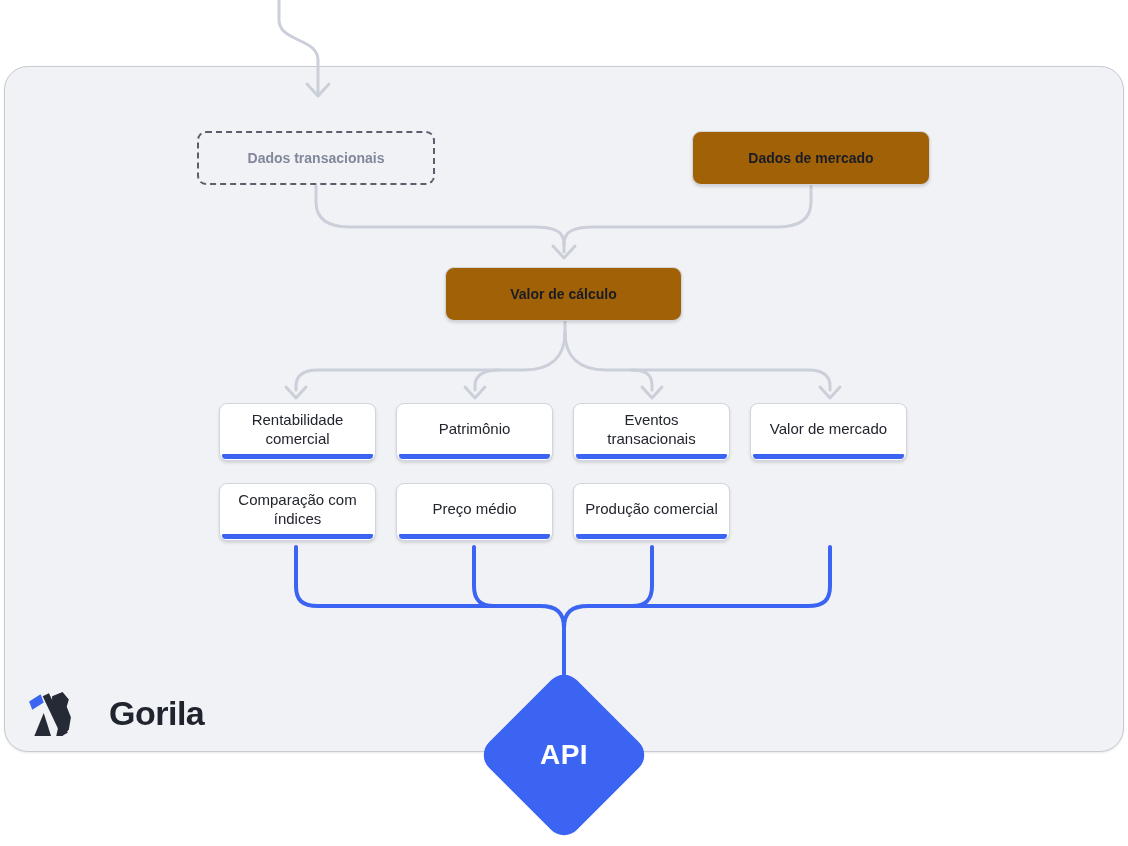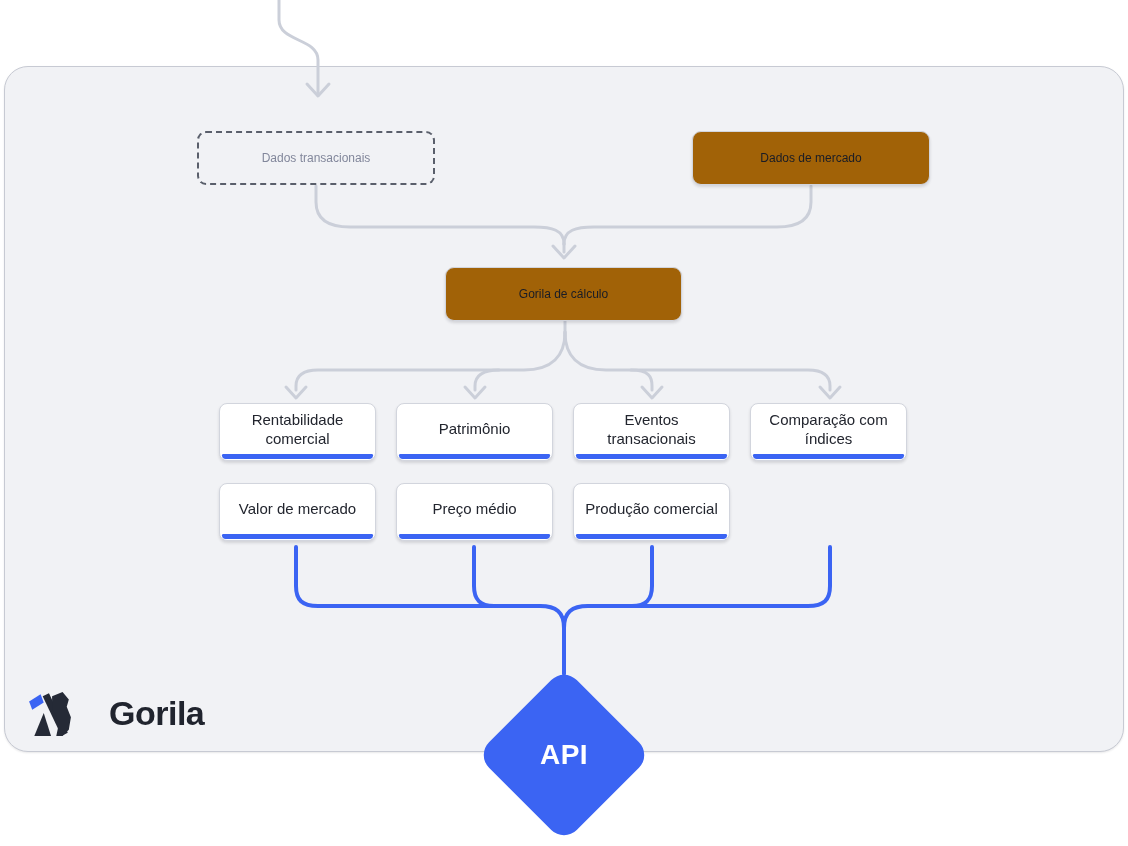--- a/index.html
+++ b/index.html
@@ -7,21 +7,21 @@
   #stage{position:relative;width:1128px;height:846px;background:#ffffff;overflow:hidden;}
 
   .card{position:absolute;left:4px;top:66px;width:1118px;height:684px;
         background:#F1F2F5;border:1.5px solid #C7CAD3;border-radius:24px;
         box-shadow:0 1px 2px rgba(30,33,44,.10);}
 
   svg.wires{position:absolute;left:0;top:0;width:1128px;height:846px;pointer-events:none;}
 
   .node{position:absolute;display:flex;align-items:center;justify-content:center;
         text-align:center;border-radius:9px;box-sizing:border-box;}
-  .src{width:238px;height:54px;font-size:12px;font-weight:400;color:#191C26;}
+  .src{width:238px;height:54px;font-size:14px;font-weight:700;color:#191C26;}
   .solid{background:#a16207;border:1px solid #D2D5DD;box-shadow:0 2px 3px rgba(25,28,40,.14);}
   .dashed{background:transparent;border:2px dashed #5A5F6B;color:#82879B;}
 
   .engine{left:445px;top:267px;width:237px;height:54px;}
 
   .grid{position:absolute;left:219px;top:403px;width:688px;
         display:grid;grid-template-columns:repeat(4,157px);grid-column-gap:20px;grid-row-gap:22px;}
   .out{position:relative;width:157px;height:58px;background:#ffffff;border:1px solid #D2D5DD;
        border-radius:8px;box-shadow:0 2px 3px rgba(25,28,40,.14);
        display:flex;align-items:center;justify-content:center;text-align:center;
@@ -78,42 +78,42 @@
   </svg>
 
   <div class="node src dashed" style="left:197px;top:131px;">
     <span>Dados transacionais</span>
   </div>
   <div class="node src solid" style="left:692px;top:131px;">
     <span>Dados de mercado</span>
   </div>
 
   <div class="node src solid engine">
-    <span>Gorila de cálculo</span>
+    <span>Valor de cálculo</span>
   </div>
 
   <div class="grid">
     <div class="out">
       <span>Rentabilidade comercial</span>
       <i class="bar"></i>
     </div>
     <div class="out">
       <span>Patrimônio</span>
       <i class="bar"></i>
     </div>
     <div class="out">
       <span>Eventos transacionais</span>
       <i class="bar"></i>
     </div>
     <div class="out">
-      <span>Comparação com índices</span>
+      <span>Valor de mercado</span>
       <i class="bar"></i>
     </div>
     <div class="out">
-      <span>Valor de mercado</span>
+      <span>Comparação com índices</span>
       <i class="bar"></i>
     </div>
     <div class="out">
       <span>Preço médio</span>
       <i class="bar"></i>
     </div>
     <div class="out">
       <span>Produção comercial</span>
       <i class="bar"></i>
     </div>

